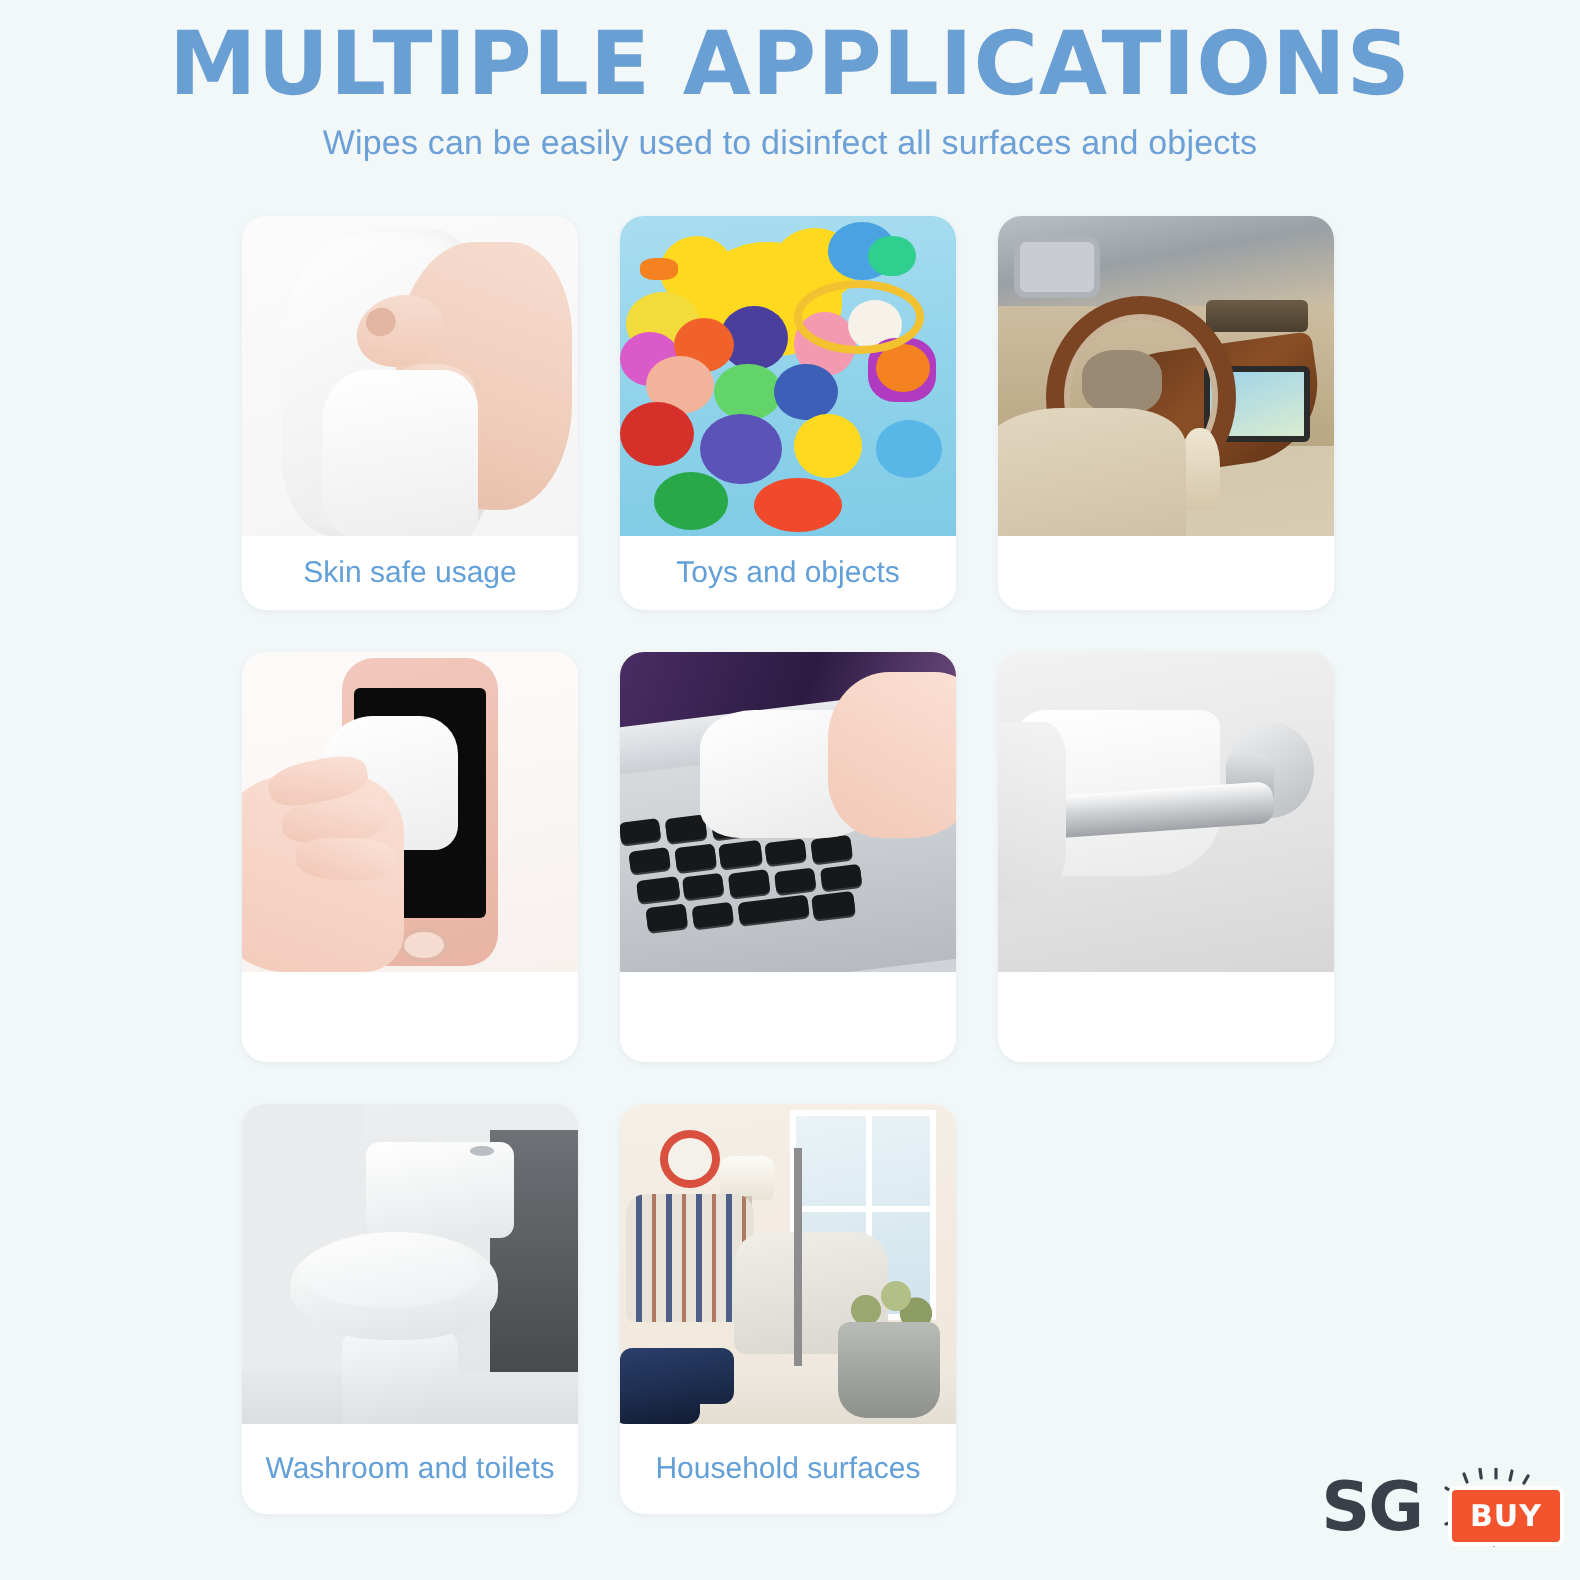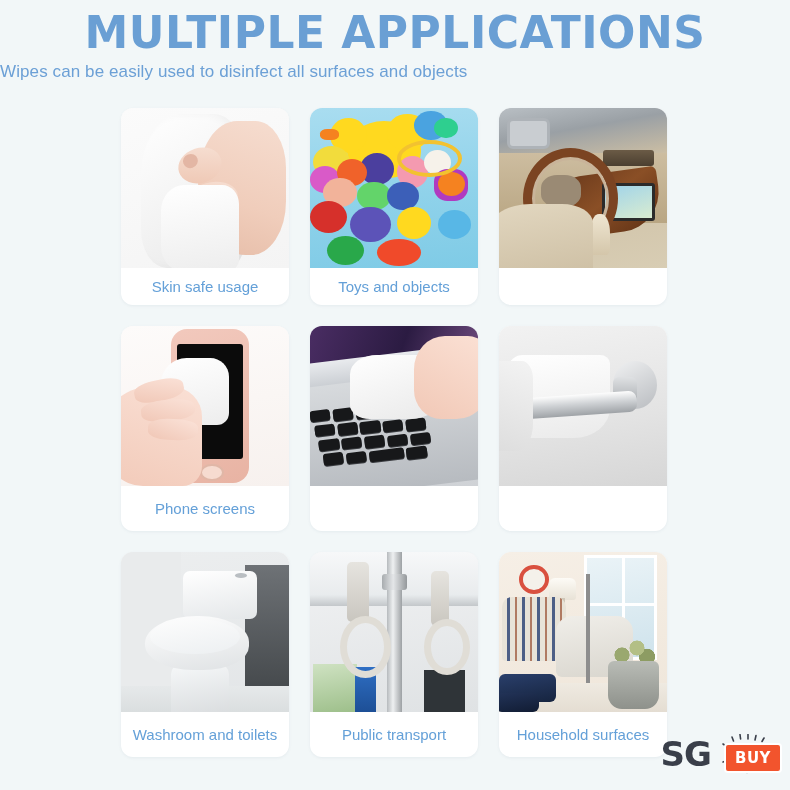--- a/index.html
+++ b/index.html
@@ -18,20 +18,21 @@
     font-size:44px;
     font-weight:bold;
     letter-spacing:0.5px;
     color:#6a9fd4;
     margin:0;
     padding-top:10px;
     line-height:1.05;
     font-family:"DejaVu Sans", sans-serif;
   }
   .subtitle{
+    text-align:center;
     font-size:17px;
     color:#6ca0d6;
     margin:6px 0 0 0;
     letter-spacing:0.1px;
     font-family:"Liberation Sans", sans-serif;
   }
 
   
   .grid{
     position:absolute;
@@ -465,21 +466,20 @@
           <div class="body"></div>
             <div class="screen"></div>
             <div class="home"></div>
           <div class="wipe"></div>
             <div class="hand"></div>
           <div class="fgr" style="left:8%;top:34%;width:30%;height:13%;transform:rotate(-12deg);"></div>
           <div class="fgr" style="left:12%;top:46%;width:32%;height:13%;transform:rotate(-6deg);"></div>
           <div class="fgr" style="left:16%;top:58%;width:30%;height:13%;transform:rotate(2deg);"></div>
         </div>
       </div>
-      <div class="caption">Phone screens</div>
     </div>
 
     <div class="card tall">
       <div class="thumb">
         <div class="art a-lap">
           <div class="galaxy"></div>
             <div class="lid"></div>
             <div class="base"></div>
           <div class="keys">
             <div class="k" style="left:0%;top:0%;width:15%;height:17%;"></div>
@@ -529,38 +529,20 @@
           <div class="tank"></div>
             <div class="btn"></div>
           <div class="ped"></div>
             <div class="bowl"></div>
             <div class="seat"></div>
         </div>
       </div>
       <div class="caption">Washroom and toilets</div>
     </div>
 
-    <div class="card tall">
-      <div class="thumb">
-        <div class="art a-bus">
-          <div class="ceil"></div>
-            <div class="rail"></div>
-          <div class="win"></div>
-            <div class="seatb"></div>
-            <div class="dark"></div>
-          <div class="pole"></div>
-            <div class="joint"></div>
-          <div class="strap" style="left:22%;top:6%;width:13%;height:38%;"></div>
-          <div class="loop" style="left:18%;top:40%;width:22%;height:30%;"></div>
-          <div class="strap" style="left:72%;top:12%;width:11%;height:34%;"></div>
-          <div class="loop" style="left:68%;top:42%;width:19%;height:26%;"></div>
-        </div>
-      </div>
-      <div class="caption">Public transport</div>
-    </div>
 
     <div class="card tall">
       <div class="thumb">
         <div class="art a-home">
           <div class="win"></div>
           <div class="mull" style="right:25%;top:2%;width:3px;height:62%;"></div>
           <div class="mull" style="right:6%;top:32%;width:40%;height:3px;"></div>
           <div class="ring"></div>
           <div class="lamp-sh"></div>
             <div class="lamp-st"></div>

